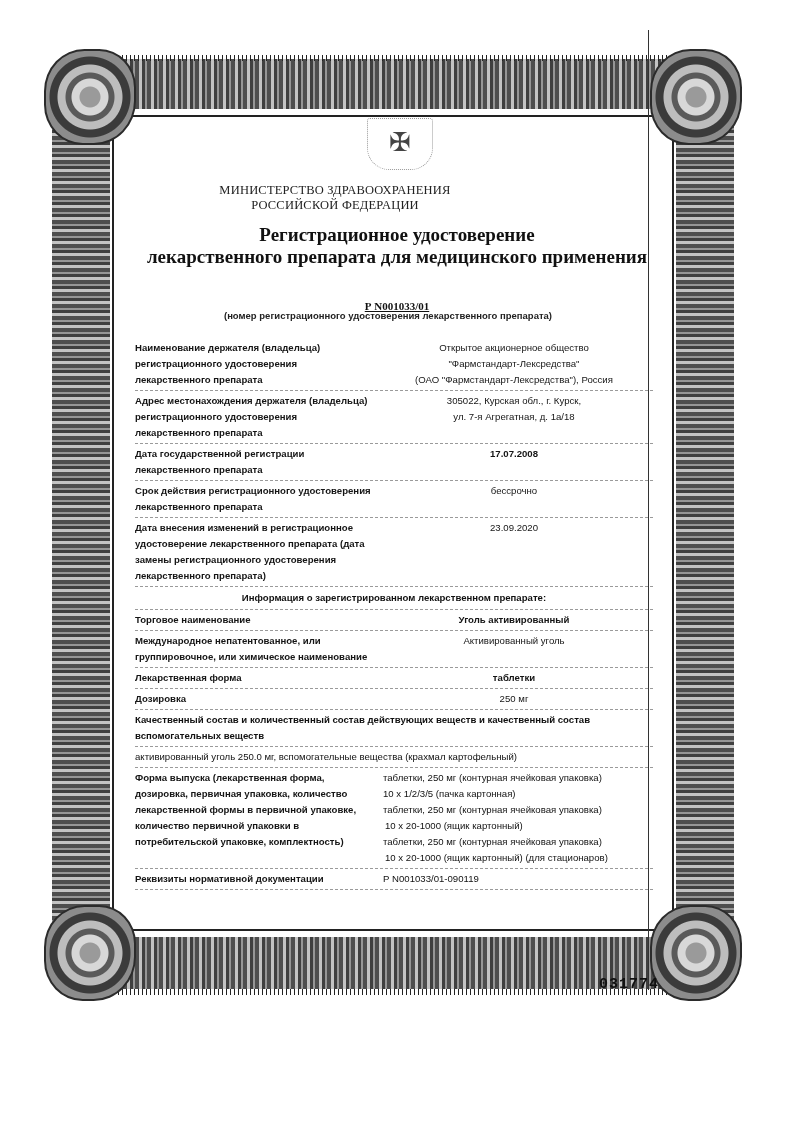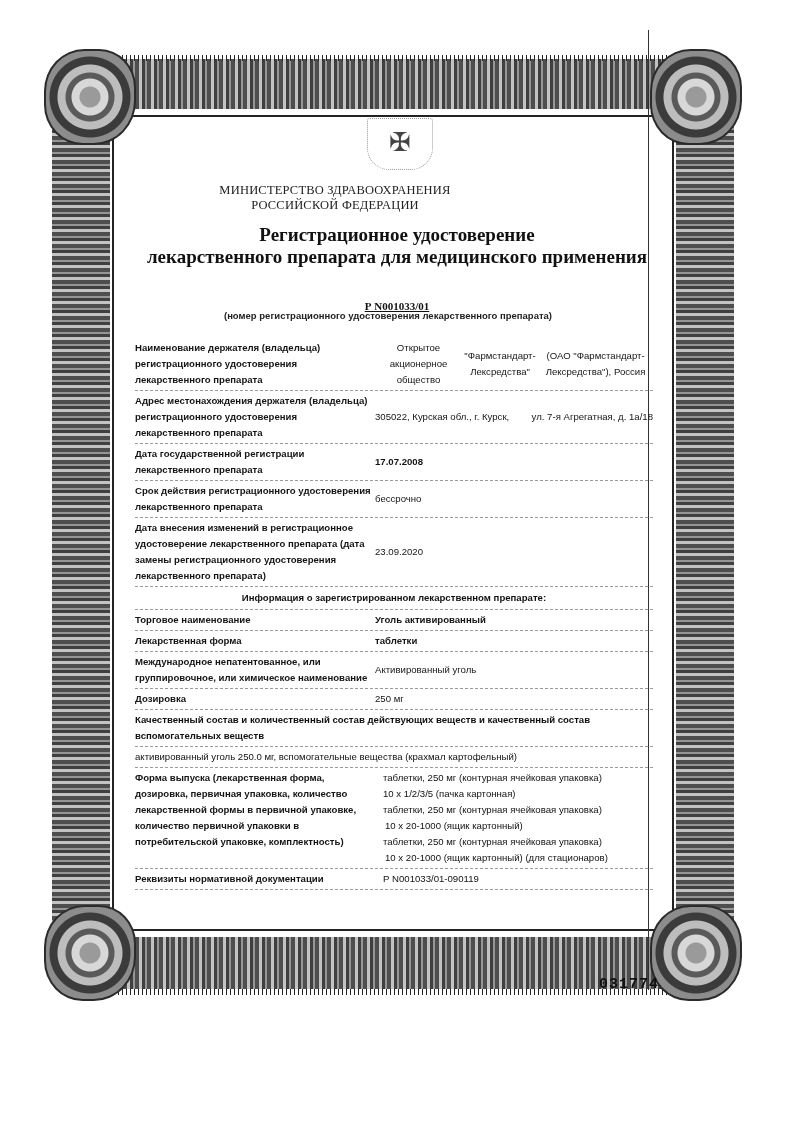--- a/index.html
+++ b/index.html
@@ -48,22 +48,22 @@
   .regnum { position:absolute; left:0; width:794px; text-align:center; top:300px;
       font-size:11px; font-weight:bold; text-decoration:underline; }
   .regnum-caption { position:absolute; left:0; width:776px; text-align:center; top:310px;
       font-size:9.5px; font-family:"Liberation Sans", sans-serif; font-weight:bold; color:#222; }
 
   .tbl { position:absolute; left:135px; top:338px; width:518px;
       font-family:"Liberation Sans", "DejaVu Sans", sans-serif; font-size:9.6px; line-height:16px; }
   .row { display:flex; border-top:1px dashed #9a9a9a; padding:2px 0 2px 0; }
   .row.first { border-top:none; }
   .lbl { width:240px; font-weight:bold; color:#151515; }
-  .val { flex:1; text-align:center; display:flex; align-items:center; justify-content:space-between;
-      font-weight:normal; color:#151515; }
+  .val { flex:1; text-align:center; display:flex; align-items:center; justify-content:flex-start;
+      flex-direction:column; font-weight:normal; color:#151515; }
   .val.bold { font-weight:bold; }
   .info-head { text-align:center; font-weight:bold; border-top:1px dashed #9a9a9a; padding:3px 0; }
   .full { border-top:1px dashed #9a9a9a; padding:2px 0; font-weight:bold; }
   .full.plain { font-weight:normal; }
   .forms-val { flex:1; text-align:left; padding-left:8px; font-weight:normal; }
   .forms-val div { white-space:nowrap; }
   .forms-val .ind { padding-left:2px; }
 
   .serial { position:absolute; left:599px; top:976px; font-family:"Liberation Mono", "DejaVu Sans Mono", monospace;
       font-size:15px; font-weight:bold; letter-spacing:1px; color:#111; }
@@ -135,27 +135,27 @@
   </div>
 
   <div class="info-head">Информация о зарегистрированном лекарственном препарате:</div>
 
   <div class="row">
     <div class="lbl">Торговое наименование</div>
     <div class="val bold">Уголь активированный</div>
   </div>
 
   <div class="row">
-    <div class="lbl">Лекарственная форма</div>
-    <div class="val bold">таблетки</div>
+    <div class="lbl">Международное непатентованное, или группировочное, или химическое наименование</div>
+    <div class="val">Активированный уголь</div>
   </div>
 
   <div class="row">
-    <div class="lbl">Международное непатентованное, или группировочное, или химическое наименование</div>
-    <div class="val">Активированный уголь</div>
+    <div class="lbl">Лекарственная форма</div>
+    <div class="val bold">таблетки</div>
   </div>
 
   <div class="row">
     <div class="lbl">Дозировка</div>
     <div class="val">250 мг</div>
   </div>
 
   <div class="full">Качественный состав и количественный состав действующих веществ и качественный состав вспомогательных веществ</div>
   <div class="full plain">активированный уголь 250.0 мг, вспомогательные вещества (крахмал картофельный)</div>
 

